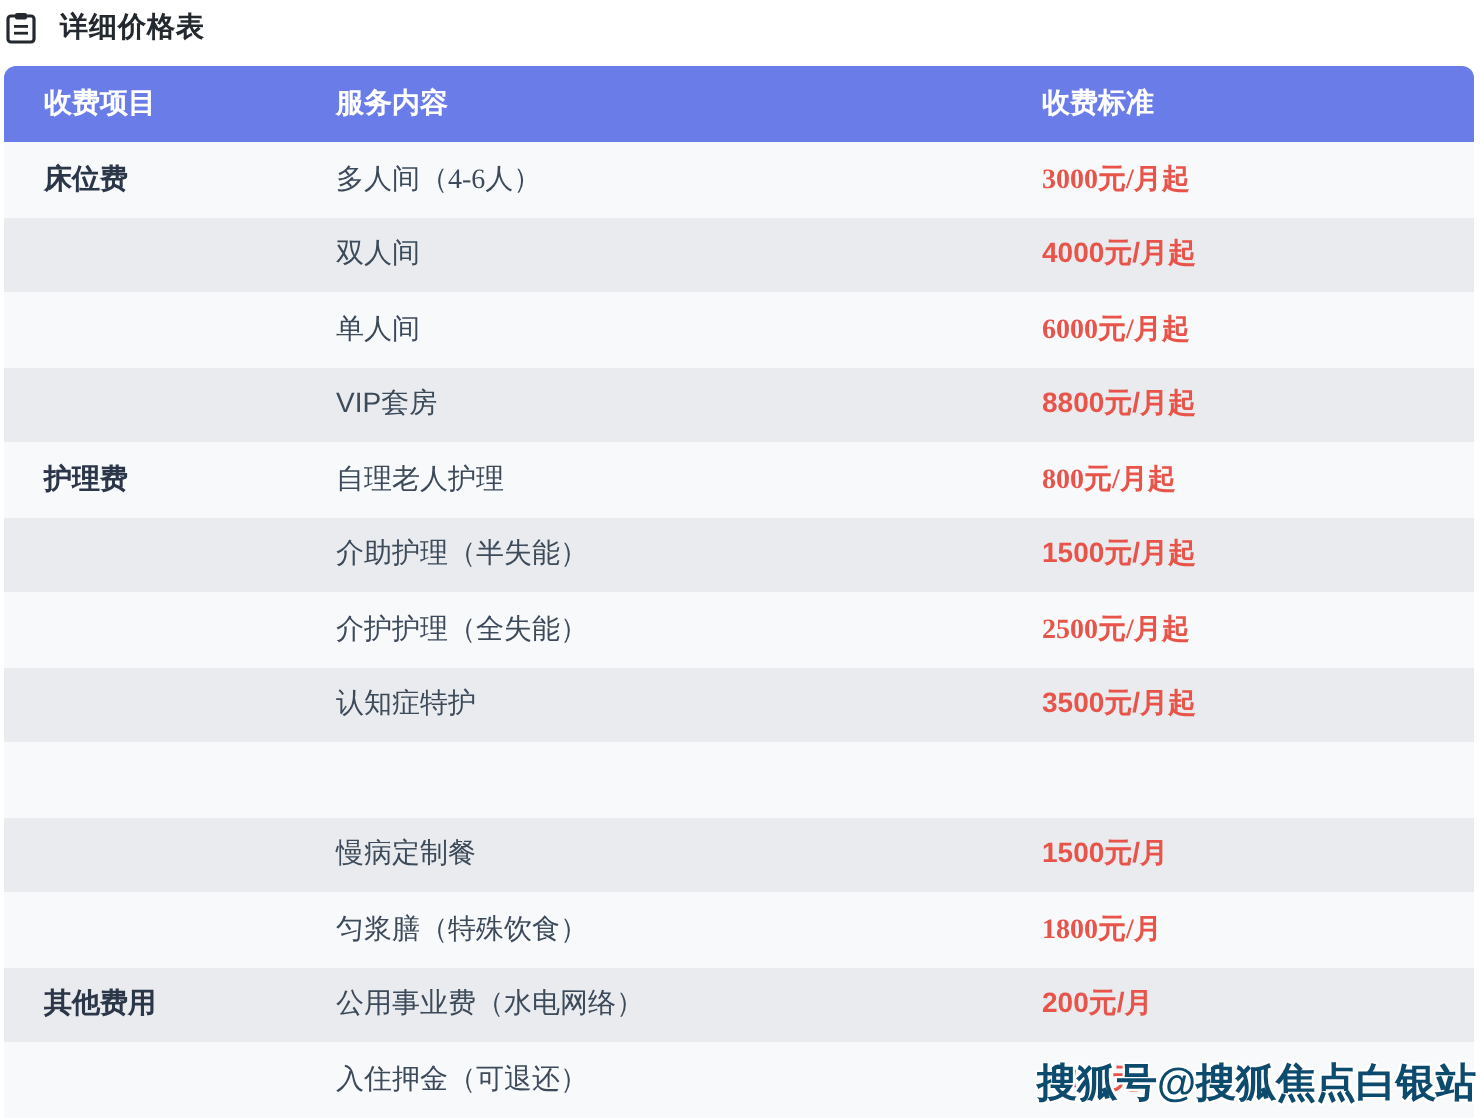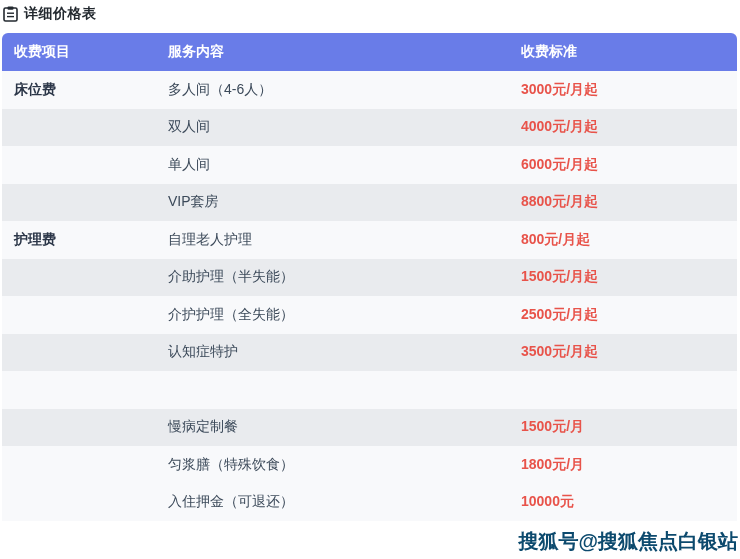--- a/index.html
+++ b/index.html
@@ -8,21 +8,21 @@
     background: #ffffff;
     font-family: "Liberation Sans", "DejaVu Sans", sans-serif;
     overflow: hidden;
     position: relative;
   }
   .page-title-row {
     position: absolute;
     top: 5px; left: 3px;
     display: flex;
     align-items: center;
-    gap: 6px;
+    gap: 12px;
   }
   .title-icon { width: 15px; height: 16px; display: inline-flex; }
   .page-title {
     font-size: 14px;
     font-weight: bold;
     color: #23292f;
     letter-spacing: 0.5px;
   }
   .price-table {
     position: absolute;
@@ -39,24 +39,24 @@
     font-size: 14px;
     font-weight: bold;
   }
   .row {
     display: grid;
     grid-template-columns: 166px 353px 1fr;
     align-items: center;
     height: 37.5px;
     font-size: 14px;
   }
-  .row.odd  { background: #f8f9fb; }
+  .row.odd  { background: #f8f9fb; font-family: Liberation Serif, serif; }
   .row.even { background: #e9ebee; }
   .cell-cat {
-    padding-left: 12px;
+    padding-left: 20px;
     font-weight: bold;
     color: #2b3648;
   }
   .thead .cell-cat { color: #ffffff; }
   .cell-srv { color: #3c4a5a; }
   .cell-price {
     color: #e8534a;
     font-weight: bold;
   }
   .thead .cell-srv, .thead .cell-price { color: #ffffff; font-weight: bold; }
@@ -154,20 +154,25 @@
     <div class="cell-srv">慢病定制餐</div>
     <div class="cell-price">1500元/月</div>
   </div>
 
   <div class="row odd">
     <div class="cell-cat"></div>
     <div class="cell-srv">匀浆膳（特殊饮食）</div>
     <div class="cell-price">1800元/月</div>
   </div>
 
+  <div class="row even">
+    <div class="cell-cat">其他费用</div>
+    <div class="cell-srv">公用事业费（水电网络）</div>
+    <div class="cell-price">200元/月</div>
+  </div>
 
   <div class="row odd">
     <div class="cell-cat"></div>
     <div class="cell-srv">入住押金（可退还）</div>
     <div class="cell-price">10000元</div>
   </div>
 </div>
 </div>
 
 <div class="watermark">搜狐号@搜狐焦点白银站</div>

